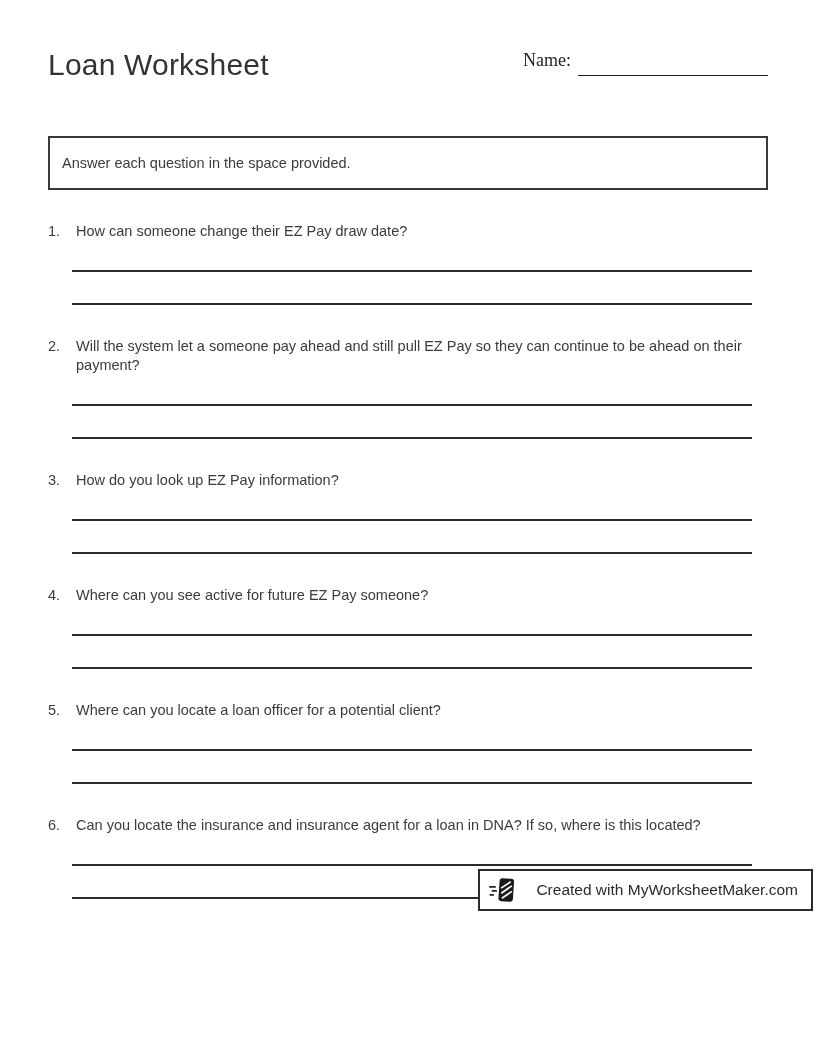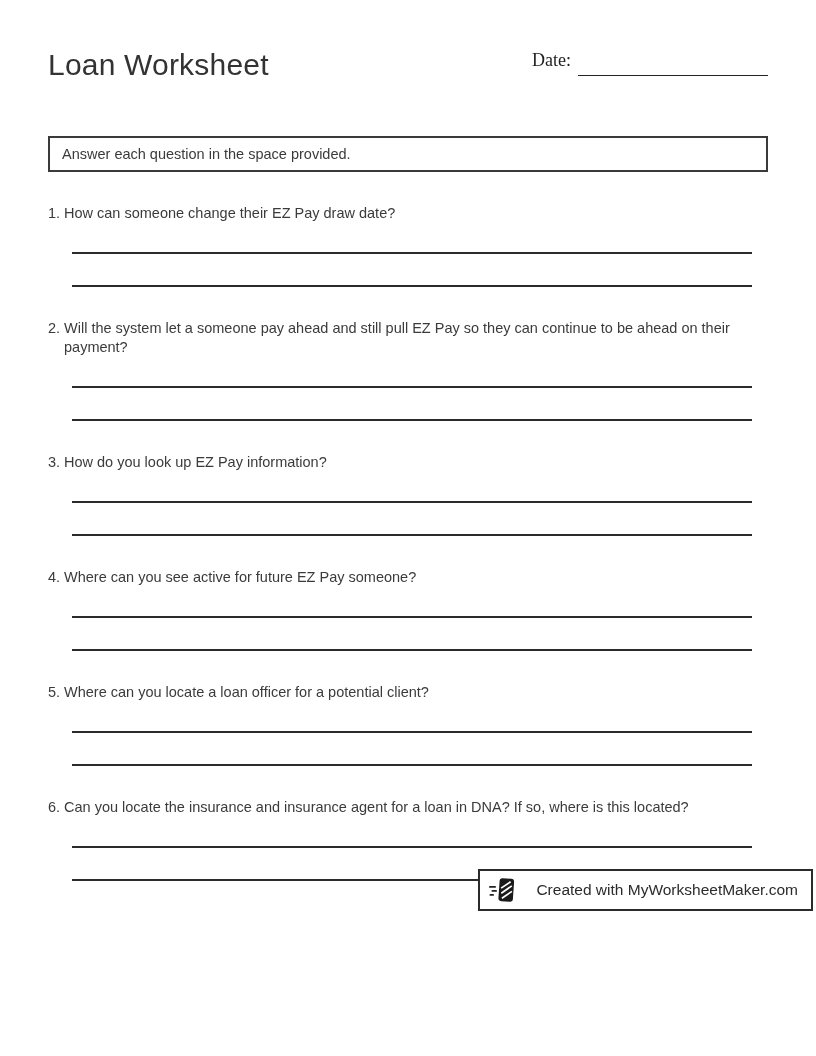--- a/index.html
+++ b/index.html
@@ -45,38 +45,38 @@
   .field-line {
     width: 190px;
     height: 25px;
     border-bottom: 1.5px solid #222222;
   }
   
   .instructions-box {
     margin: 46px 48px 0 48px;
     border: 2px solid #3a3a3a;
     border-radius: 0;
-    padding: 7px 12px;
+    padding: 16px 12px;
     font-size: 14.5px;
     line-height: 18px;
     color: #3b3b3b;
   }
   
   .questions { margin: 32px 48px 0 48px; }
   .question { margin-bottom: 32px; }
   .q-row { display: flex; }
   .q-num {
     width: 16px;
     flex: 0 0 16px;
     font-size: 14.5px;
     line-height: 19px;
     color: #3b3b3b;
   }
   .q-text {
-    margin-left: 0;
+    margin-left: 12px;
     font-size: 14.5px;
     line-height: 19px;
     color: #3b3b3b;
     max-width: 686px;
   }
   .answers { margin: 0 16px 0 24px; }
   .answer-line { height: 31px; border-bottom: 2.5px solid #2b2b2b; }
   .answer-line + .answer-line { height: 33px; }
   
   .credit-badge {
@@ -97,21 +97,21 @@
 </style>
 </head>
 <body>
 
 <div class="page">
 
   <div class="header">
     <h1 class="page-title">Loan Worksheet</h1>
     <div class="fields">
       <div class="field">
-        <span class="field-label">Date:</span>
+        <span class="field-label">Name:</span>
         <span class="field-line"></span>
       </div>
     </div>
   </div>
 
   <div class="instructions-box">
     <span>Answer each question in the space provided.</span>
   </div>
 
   <div class="questions">

